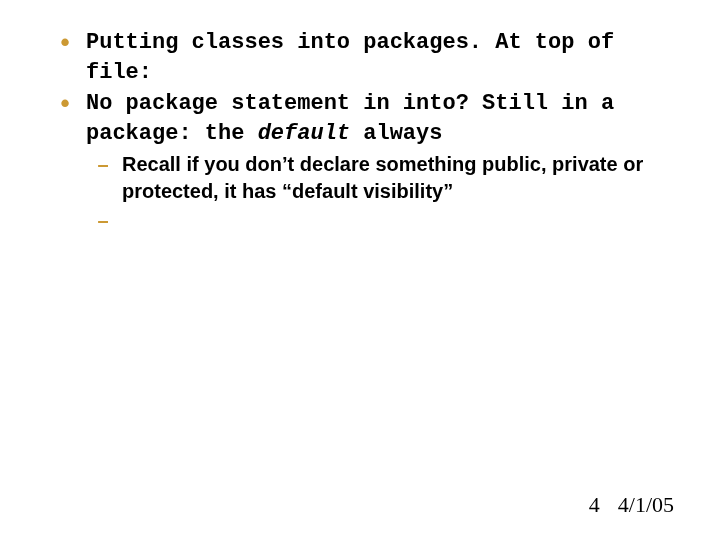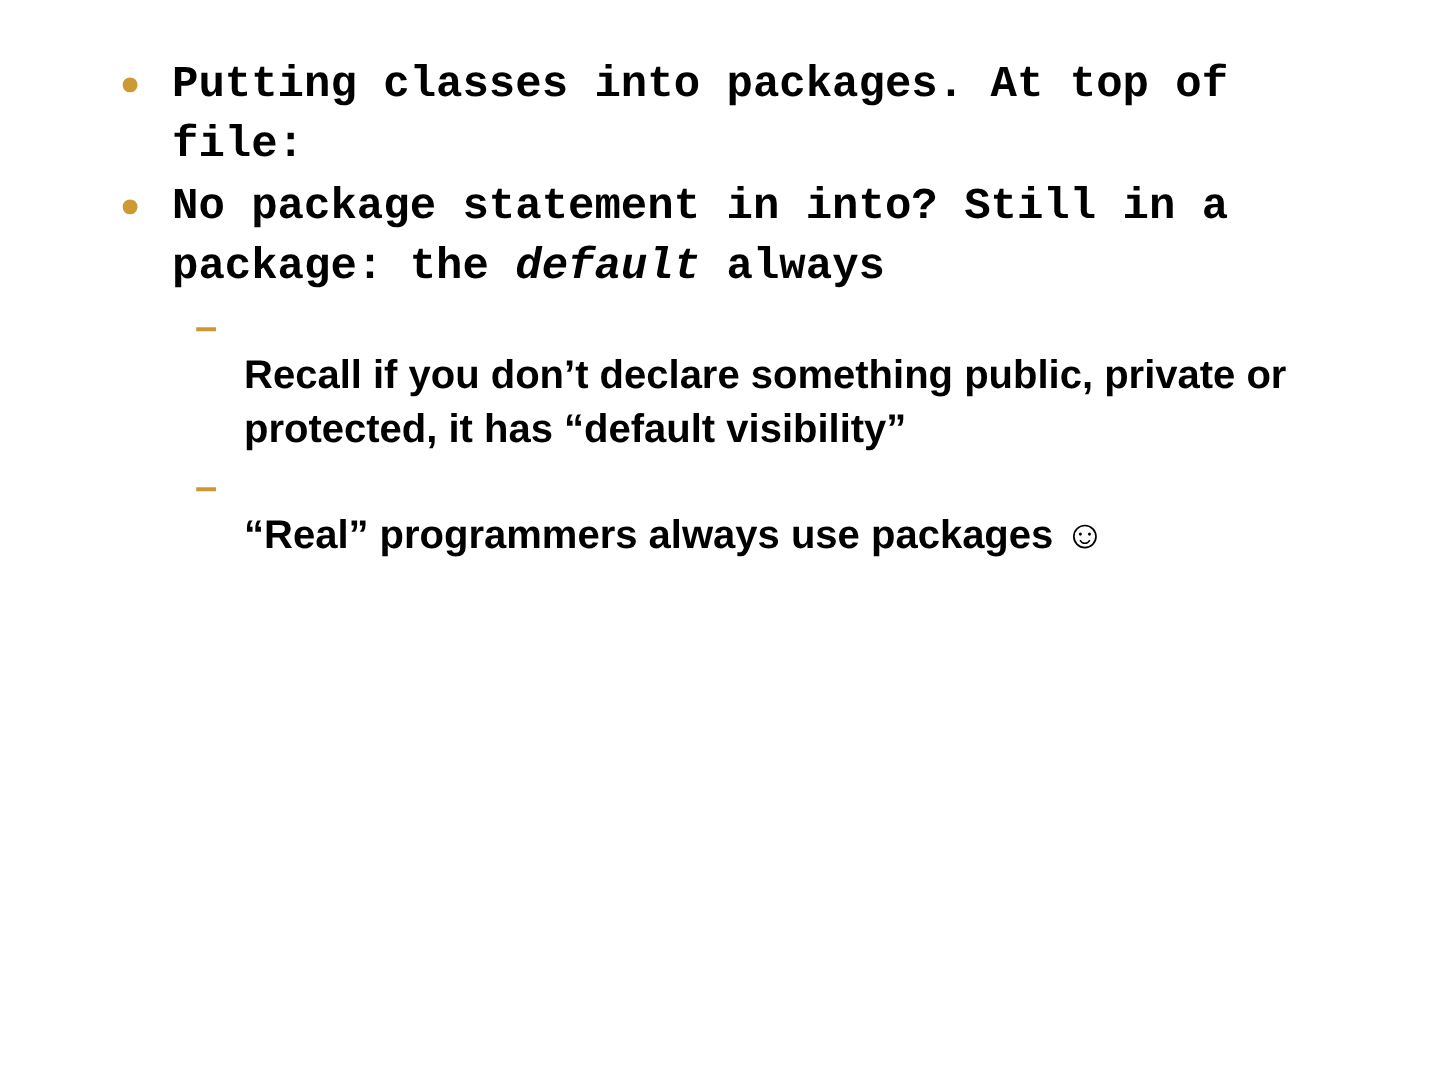--- a/index.html
+++ b/index.html
@@ -62,21 +62,21 @@
     margin-bottom: 2px;
   }
   .bullet2 .mark {
     color: #cc9933;
     font-size: 20px;
     margin-right: 12px;
     flex-shrink: 0;
     width: 14px;
     text-align: center;
   }
-  .bullet2 .text { flex: 1; margin-top: 24px; }
+  .bullet2 .text { flex: 1; }
   .italic { font-style: italic; }
   .footer {
     position: absolute;
     bottom: 22px;
     right: 46px;
     font-size: 22px;
     font-family: "Times New Roman", Times, serif;
   }
   .page-num { margin-right: 18px; }
 </style>
@@ -98,19 +98,21 @@
       <span class="text"><span>No package statement in into?  Still in a package:  the </span><span class="italic">default</span><span> always</span></span>
     </div>
 
     <div class="bullet2">
       <span class="mark">–</span>
       <span class="text">Recall if you don’t declare something public, private or protected, it has “default visibility”</span>
     </div>
 
     <div class="bullet2">
       <span class="mark">–</span>
-      <span class="text">“Real” programmers always use packages ☺</span>
     </div>
 
   </div>
 
+  <div class="footer">
+    <span class="page-num">4</span><span>4/1/05</span>
+  </div>
 
 </div>
 
 </body></html>

